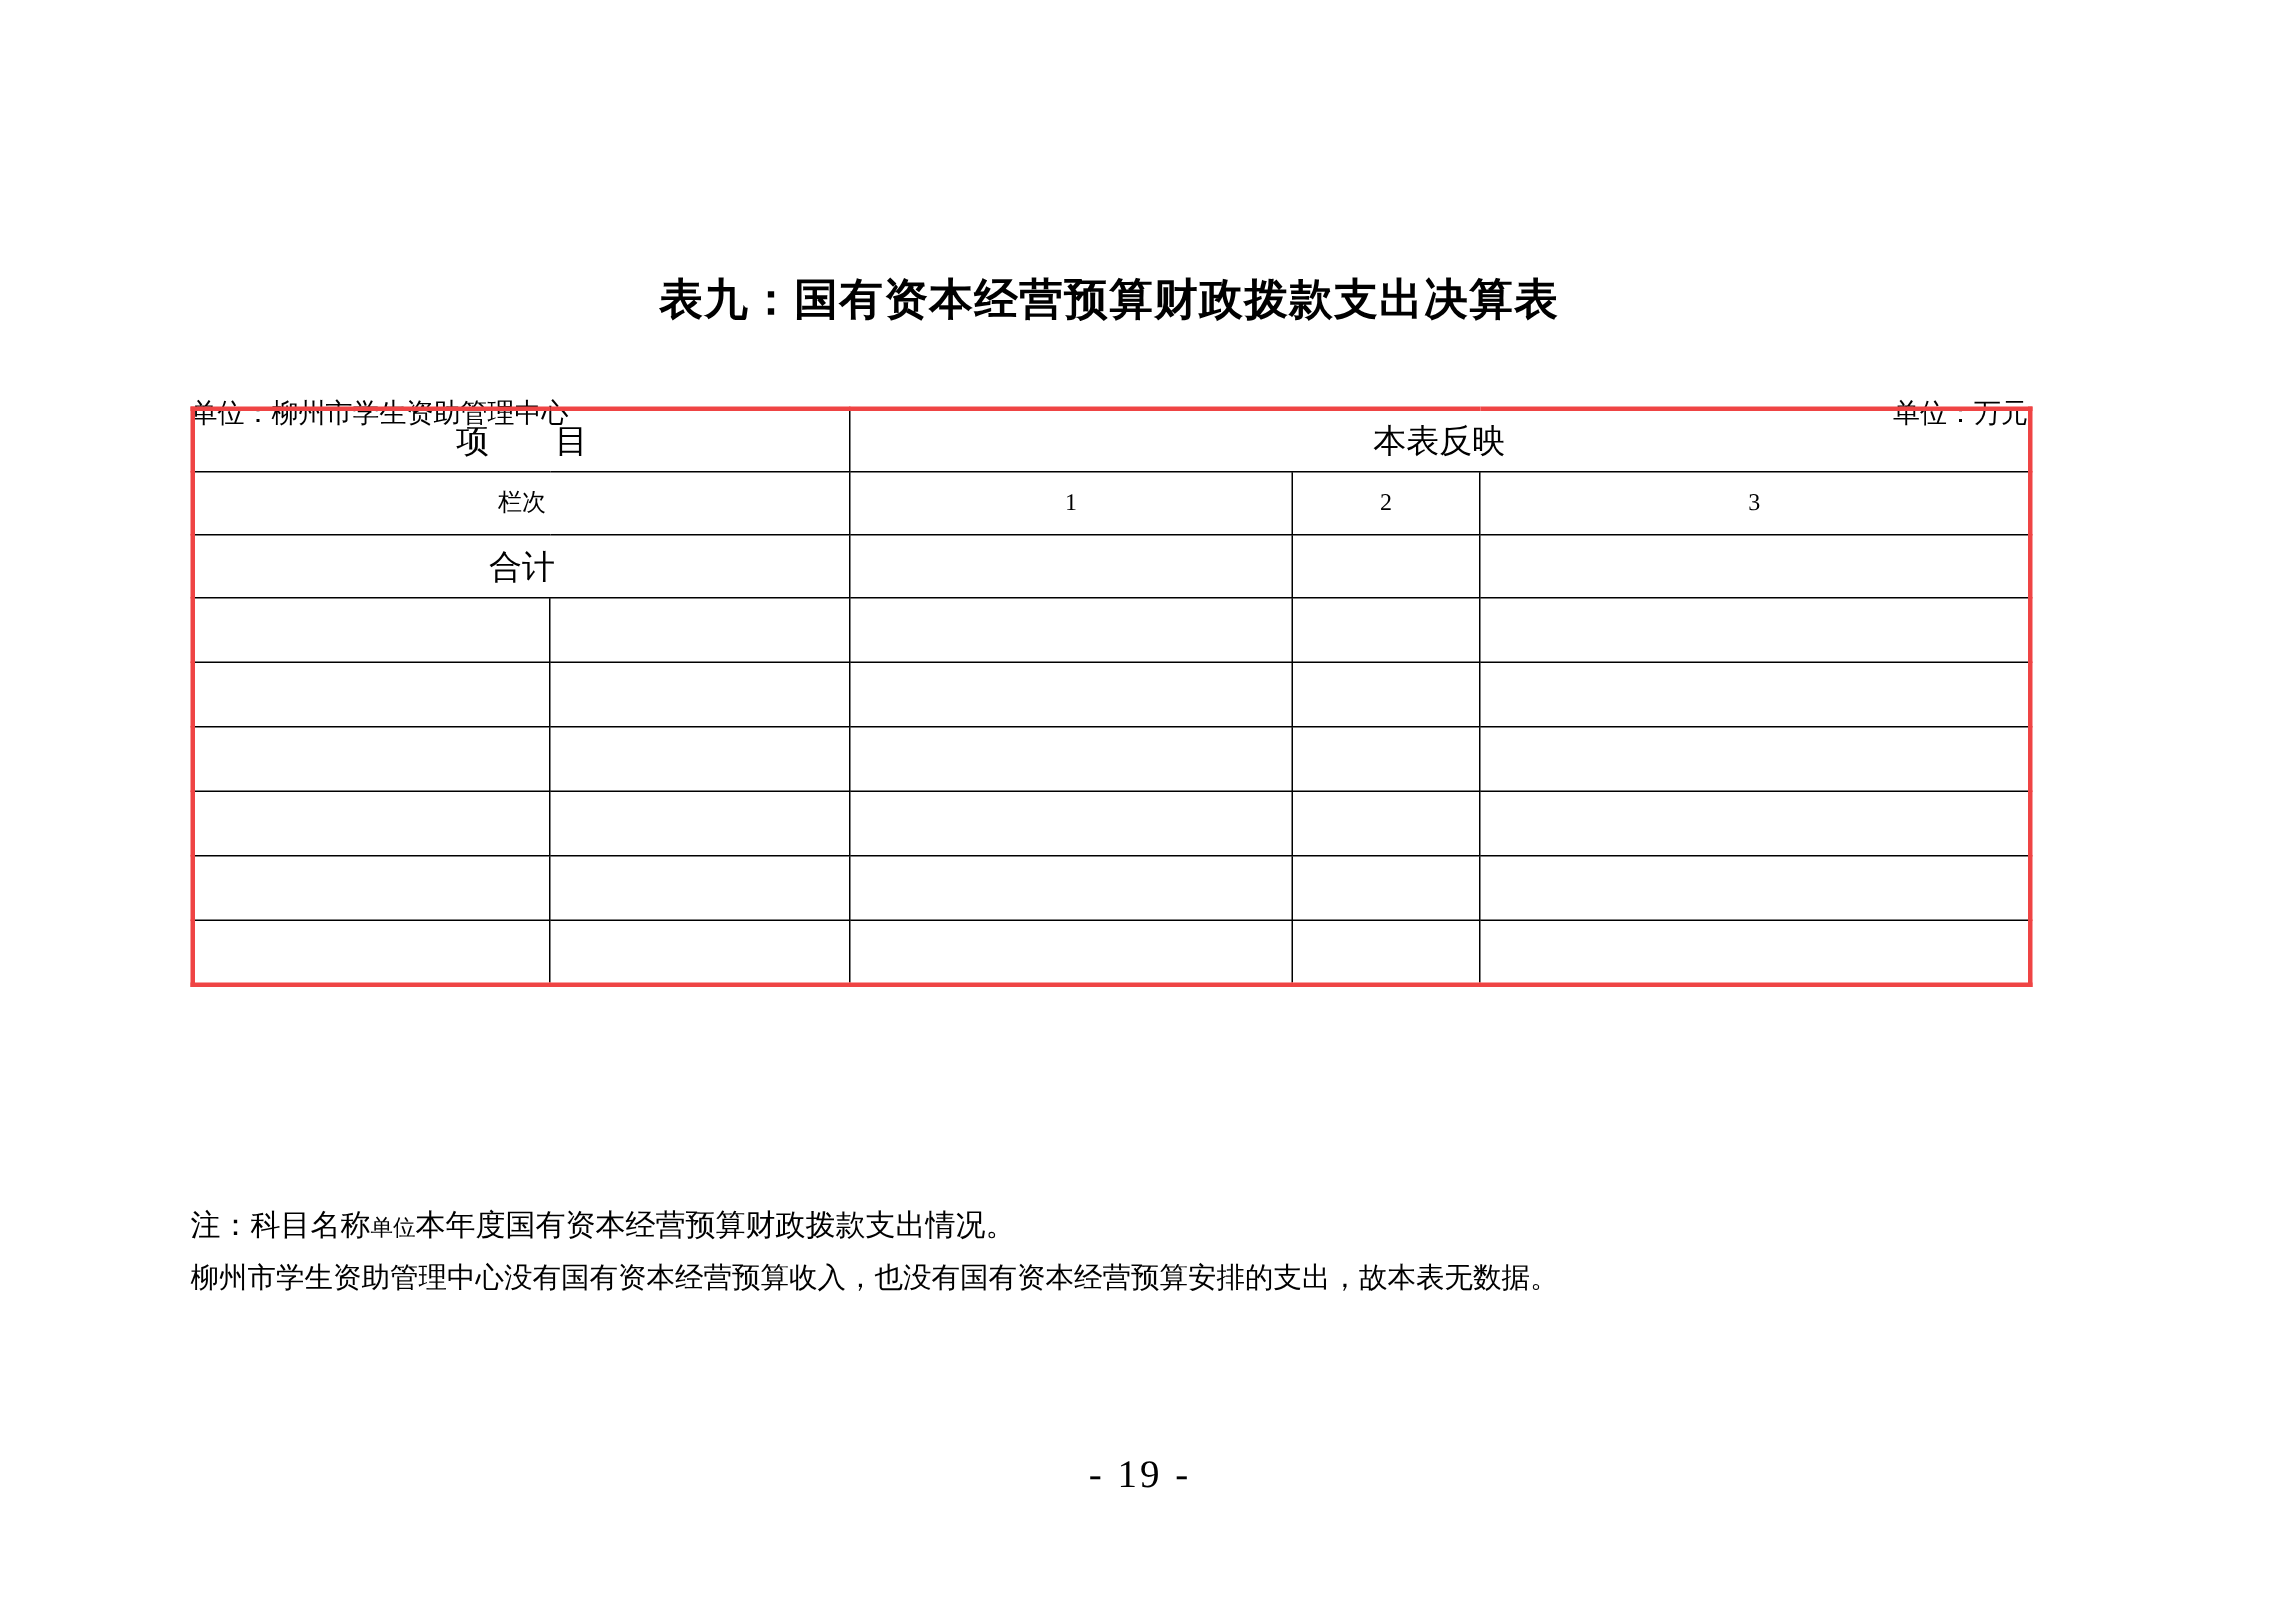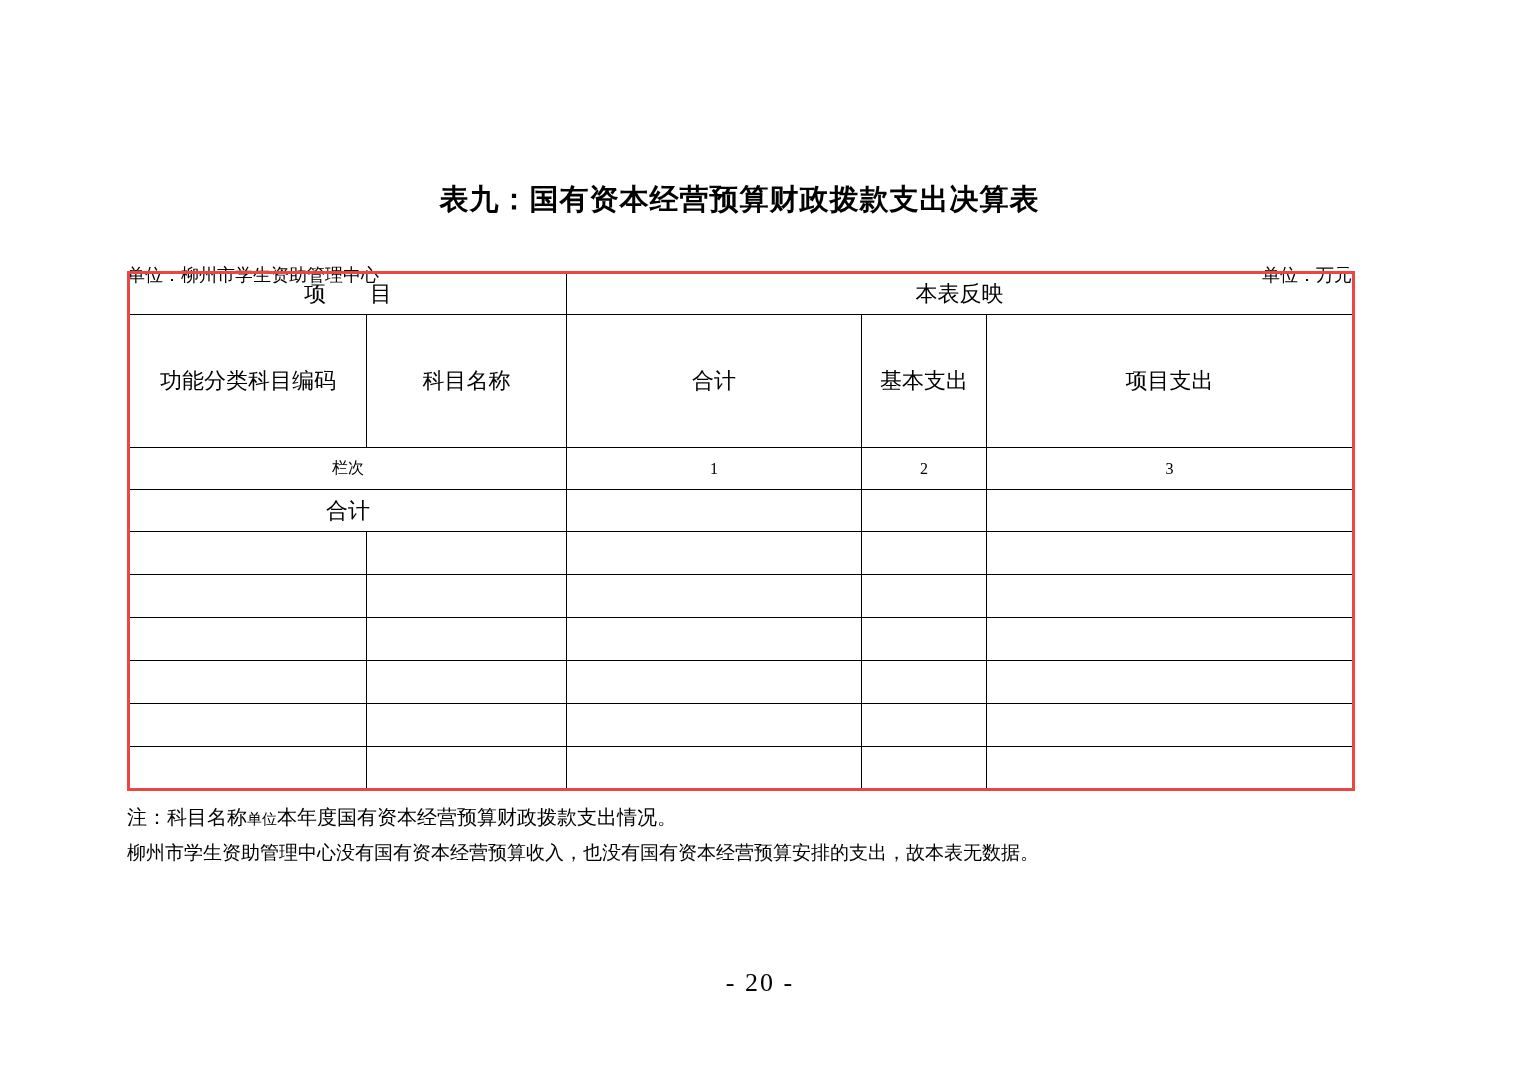--- a/index.html
+++ b/index.html
@@ -74,20 +74,21 @@
     white-space: nowrap;
   }
   .note-line-1 .small-inline {
     font-size: 15px;
   }
   .note-line-2 {
     font-size: 19px;
     line-height: 26px;
     margin-top: 7px;
     white-space: nowrap;
+    font-family: Liberation Mono, monospace;
   }
   .page-number {
     position: absolute;
     top: 968px;
     left: 0;
     width: 1520px;
     text-align: center;
     font-size: 26px;
     letter-spacing: 2px;
   }
@@ -109,27 +110,20 @@
       <col style="width:238px">
       <col style="width:200px">
       <col style="width:295px">
       <col style="width:125px">
       <col style="width:367px">
     </colgroup>
     <tbody>
       <tr class="row-head1">
         <td colspan="2">项　　目</td>
         <td colspan="3">本表反映</td>
-      </tr>
-      <tr class="row-head2">
-        <td>功能分类科目编码</td>
-        <td>科目名称</td>
-        <td>合计</td>
-        <td>基本支出</td>
-        <td>项目支出</td>
       </tr>
       <tr class="row-index">
         <td colspan="2">栏次</td>
         <td>1</td>
         <td>2</td>
         <td>3</td>
       </tr>
       <tr class="row-total">
         <td colspan="2">合计</td>
         <td></td>
@@ -179,15 +173,15 @@
           <td></td>
       </tr>
     </tbody>
   </table>
 
   <div class="notes">
     <p class="note-line-1"><span>注：科目名称</span><span class="small-inline">单位</span><span>本年度国有资本经营预算财政拨款支出情况。</span></p>
     <p class="note-line-2">柳州市学生资助管理中心没有国有资本经营预算收入，也没有国有资本经营预算安排的支出，故本表无数据。</p>
   </div>
 
-  <div class="page-number">- 20 -</div>
+  <div class="page-number">- 19 -</div>
 
 </div>
 
 </body></html>

